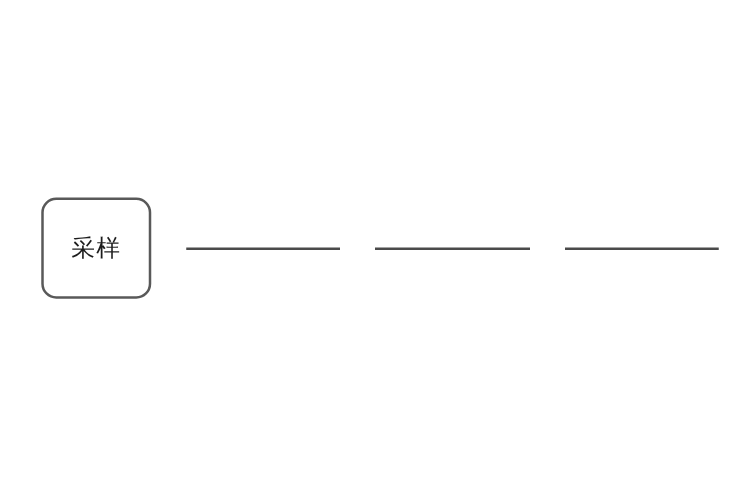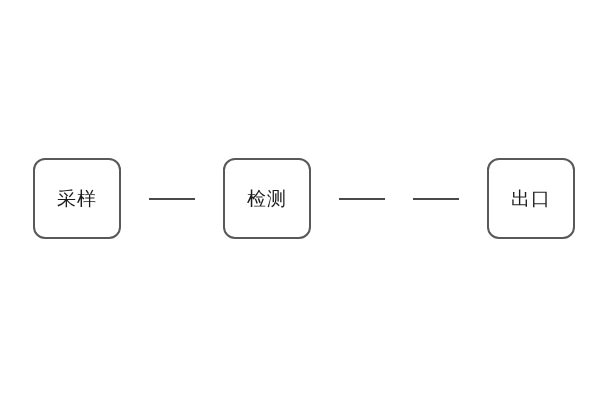--- a/index.html
+++ b/index.html
@@ -55,27 +55,21 @@
 
 <div class="canvas">
   <div class="flow">
 
     <div class="node">
       <span class="node-label">采样</span>
     </div>
 
     <div class="connector"></div>
 
-    <div class="node">
-      <span class="node-label">检测</span>
-    </div>
 
     <div class="connector"></div>
 
 
     <div class="connector"></div>
 
-    <div class="node">
-      <span class="node-label">出口</span>
-    </div>
 
   </div>
 </div>
 
 </body></html>

